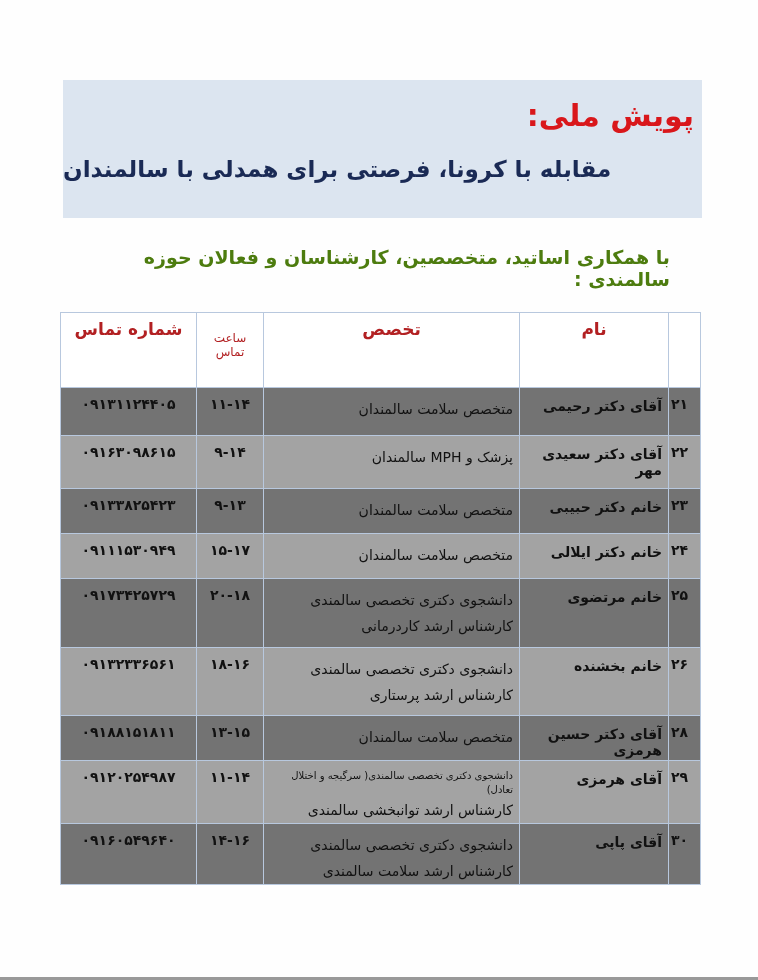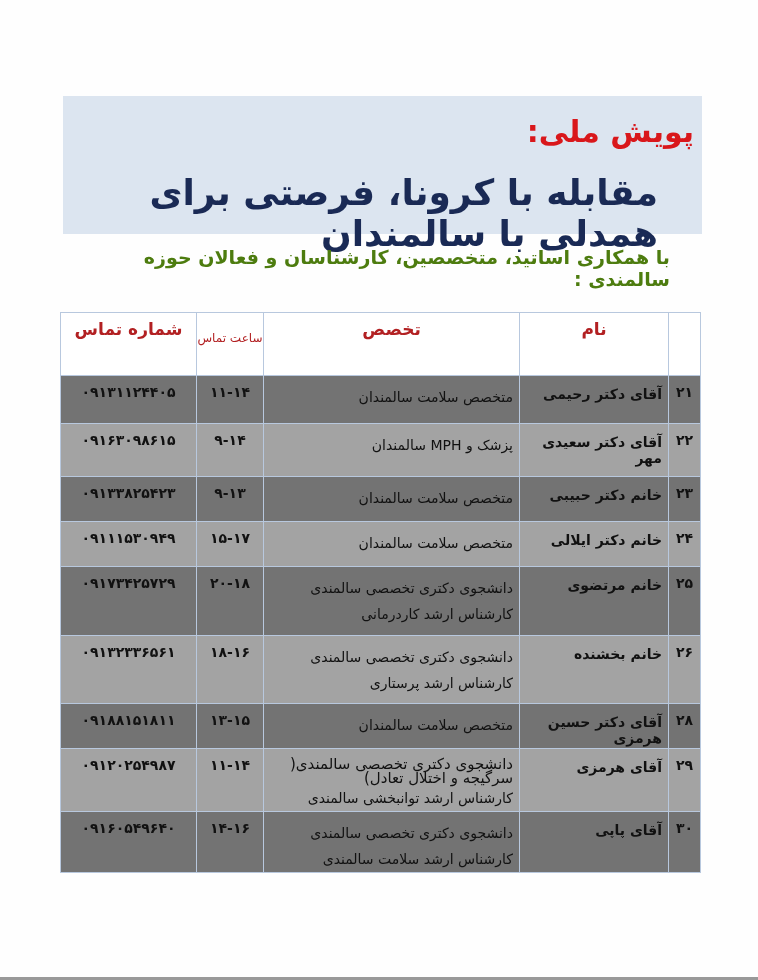--- a/index.html
+++ b/index.html
@@ -1,54 +1,54 @@
 <!DOCTYPE html>
 <html><head>
   <meta charset="utf-8">
   <style>
     html, body { margin: 0; padding: 0; }
     body {
       width: 758px; height: 980px; background: #fefefe; position: relative;
       font-family: "DejaVu Sans", sans-serif; overflow: hidden;
     }
     .banner {
-      position: absolute; left: 63px; top: 96px; width: 639px; height: 138px;
+      position: absolute; left: 63px; top: 80px; width: 639px; height: 138px;
       background: #dce5f0; direction: rtl;
     }
     .banner .kicker {
       position: absolute; right: 8px; top: 18px;
       color: #d9171b; font-weight: bold; font-size: 30px;
     }
     .banner .title {
-      position: absolute; left: 0; right: 0; top: 76px; text-align: right;
-      color: #1a2a55; font-weight: bold; font-size: 36px; padding-right: 44px;
+      position: absolute; left: 0; right: 0; top: 76px; text-align: left;
+      color: #1a2a55; font-weight: bold; font-size: 23px; padding-right: 44px;
     }
     .subtitle {
       position: absolute; left: 80px; width: 590px; top: 246px; direction: rtl;
       text-align: right; color: #4d7c0f; font-weight: bold; font-size: 19px;
     }
     table.roster {
       position: absolute; left: 60px; top: 312px; width: 640px;
       border-collapse: collapse; direction: rtl; table-layout: fixed;
     }
     table.roster td, table.roster th {
-      border: 1px solid #b8c8de; vertical-align: top; padding: 0;
+      border: 1px solid #b8c8de; vertical-align: top; padding: 12px;
       font-size: 14px; color: #111;
     }
     table.roster th {
       background: #fff; color: #b22022; font-weight: bold; font-size: 17px;
       height: 44px; vertical-align: top; padding-top: 6px;
     }
     table.roster th.small { font-size: 12px; font-weight: normal; padding-top: 18px; }
     tr.shaded td { background: #737373; }
     tr.plain td { background: #a3a3a3; }
     td.num { text-align: center; font-weight: bold; padding-top: 8px !important; font-size: 15px; }
     td.name { text-align: right; padding: 10px 6px 0 0 !important; font-weight: bold; font-size: 15px; }
     td.spec { text-align: right; padding: 8px 6px 0 0 !important; font-size: 14px; line-height: 26px; }
-    td.spec .line-small { font-size: 15px; line-height: 14px; display: block; }
+    td.spec .line-small { font-size: 10px; line-height: 14px; display: block; }
     td.hours { text-align: center; padding-top: 8px !important; font-weight: bold; font-size: 14px; }
     td.phone { text-align: center; padding-top: 8px !important; font-weight: bold; font-size: 14px; direction: ltr; letter-spacing: 0.5px; }
     .page-edge {
       position: absolute; left: 0; right: 0; bottom: 0; height: 3px; background: #999;
     }
   </style>
 </head>
 <body>
 
 <div class="banner">

